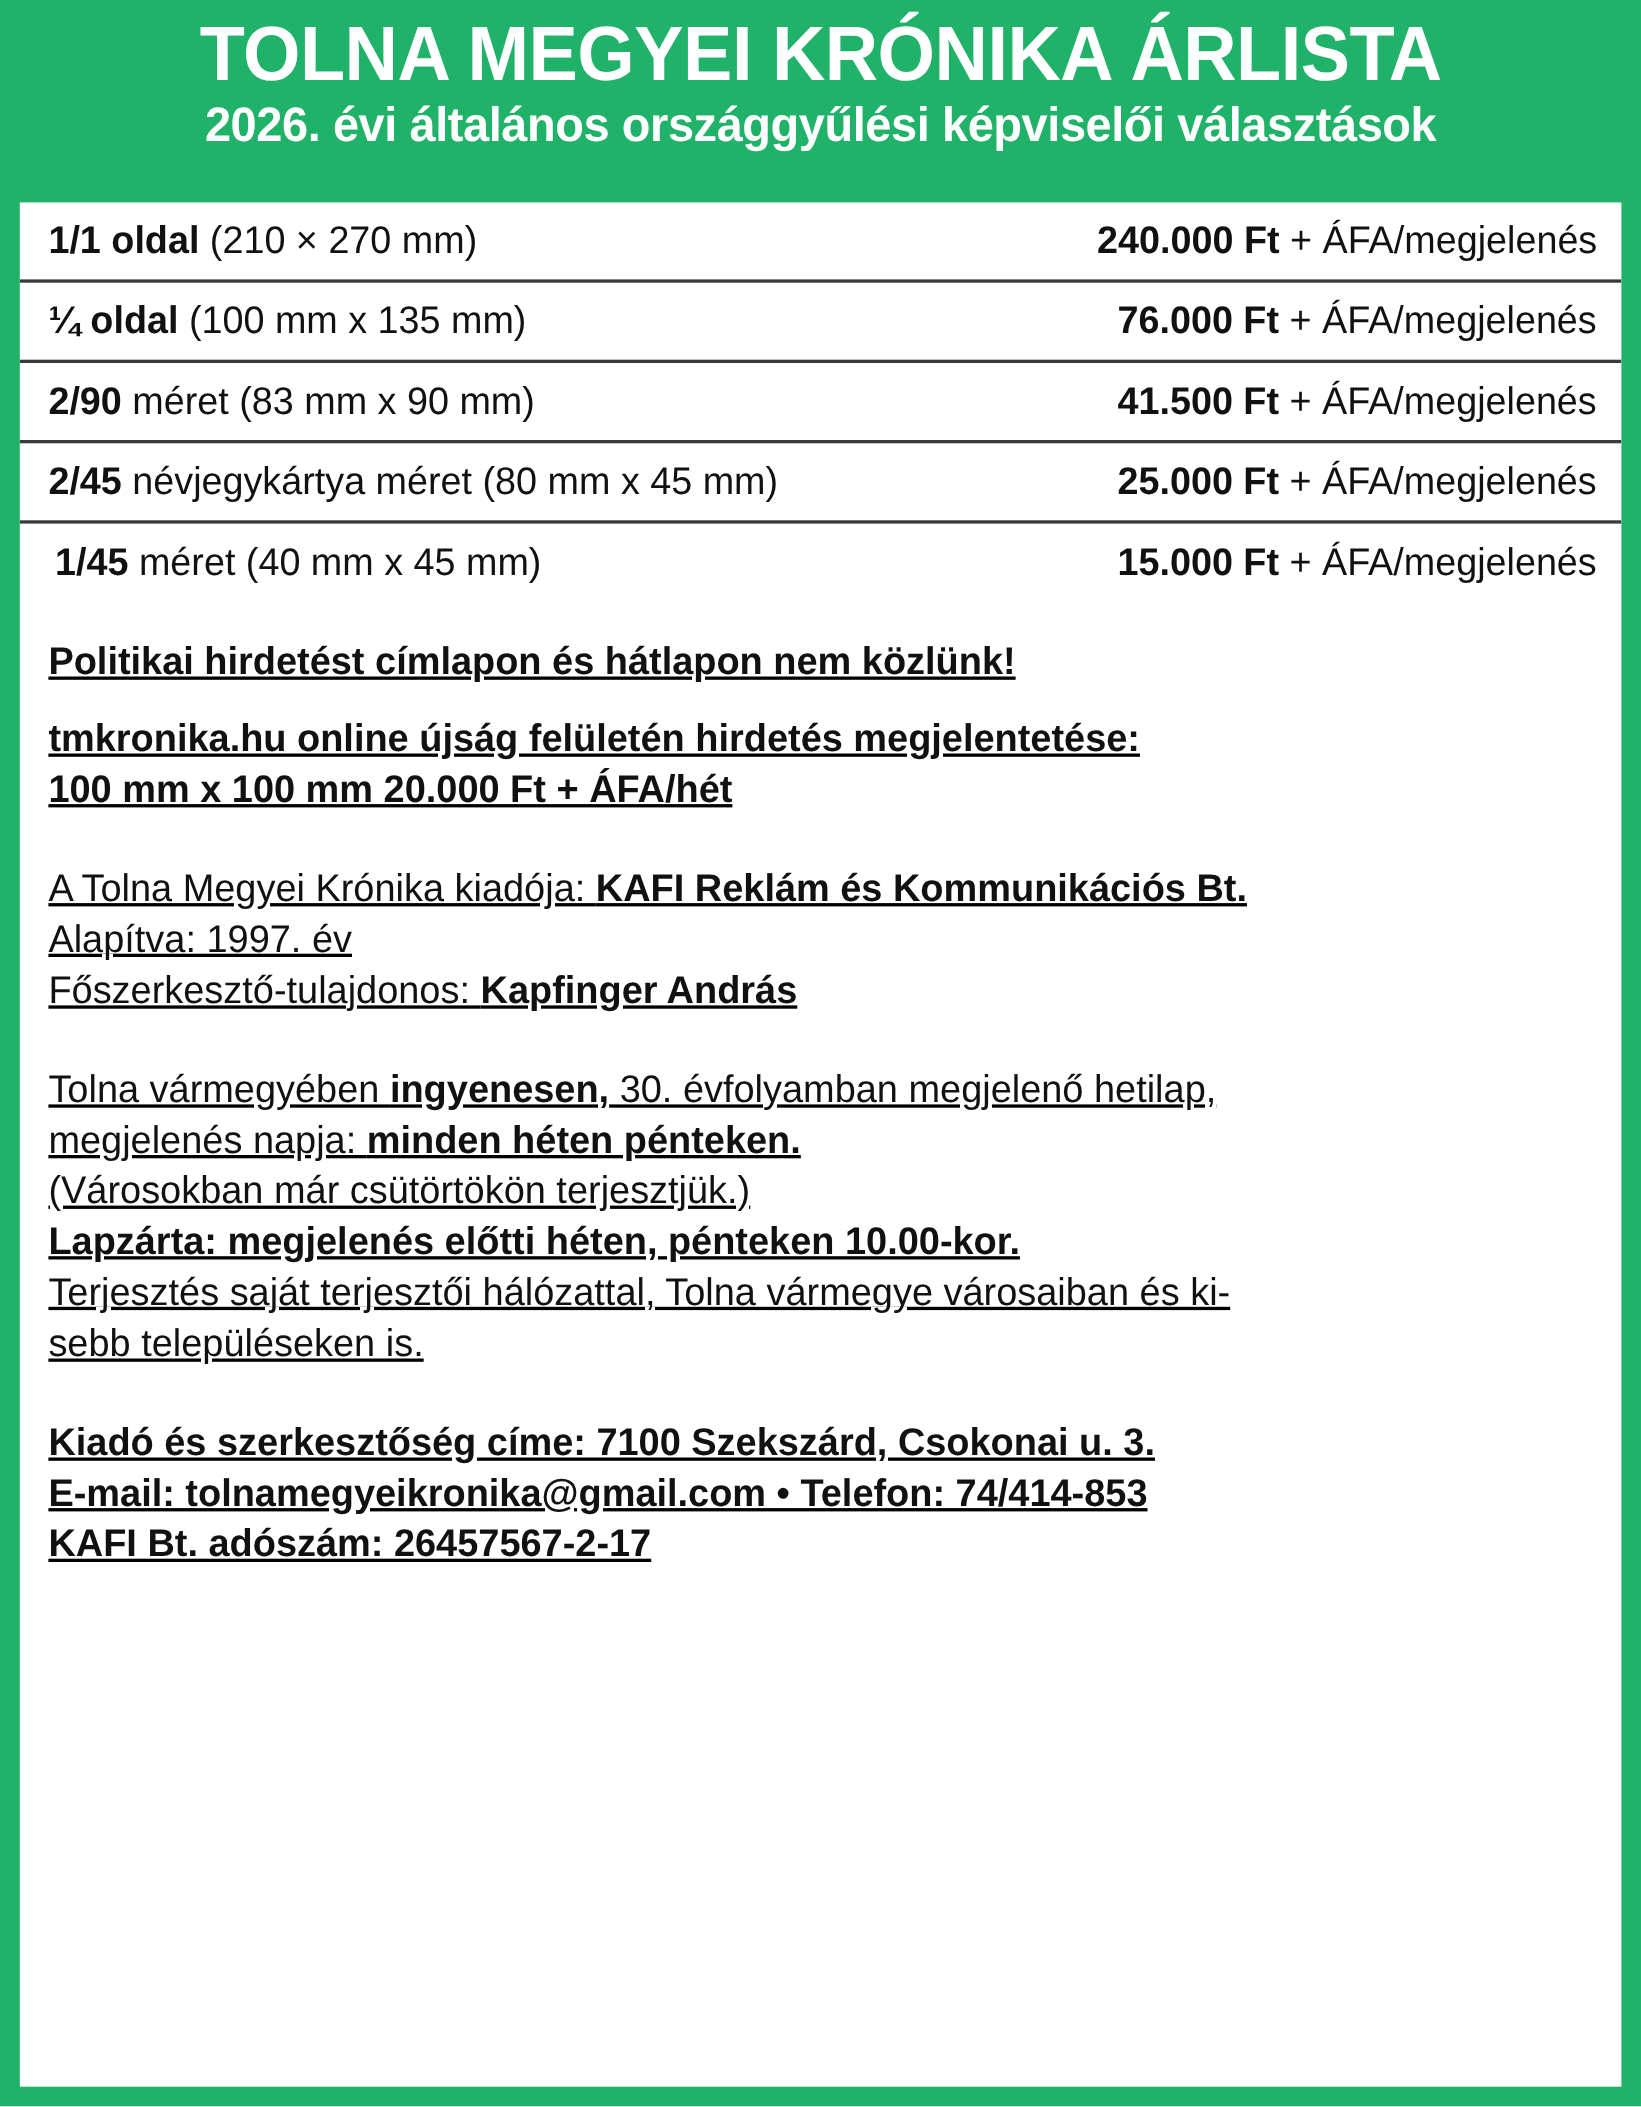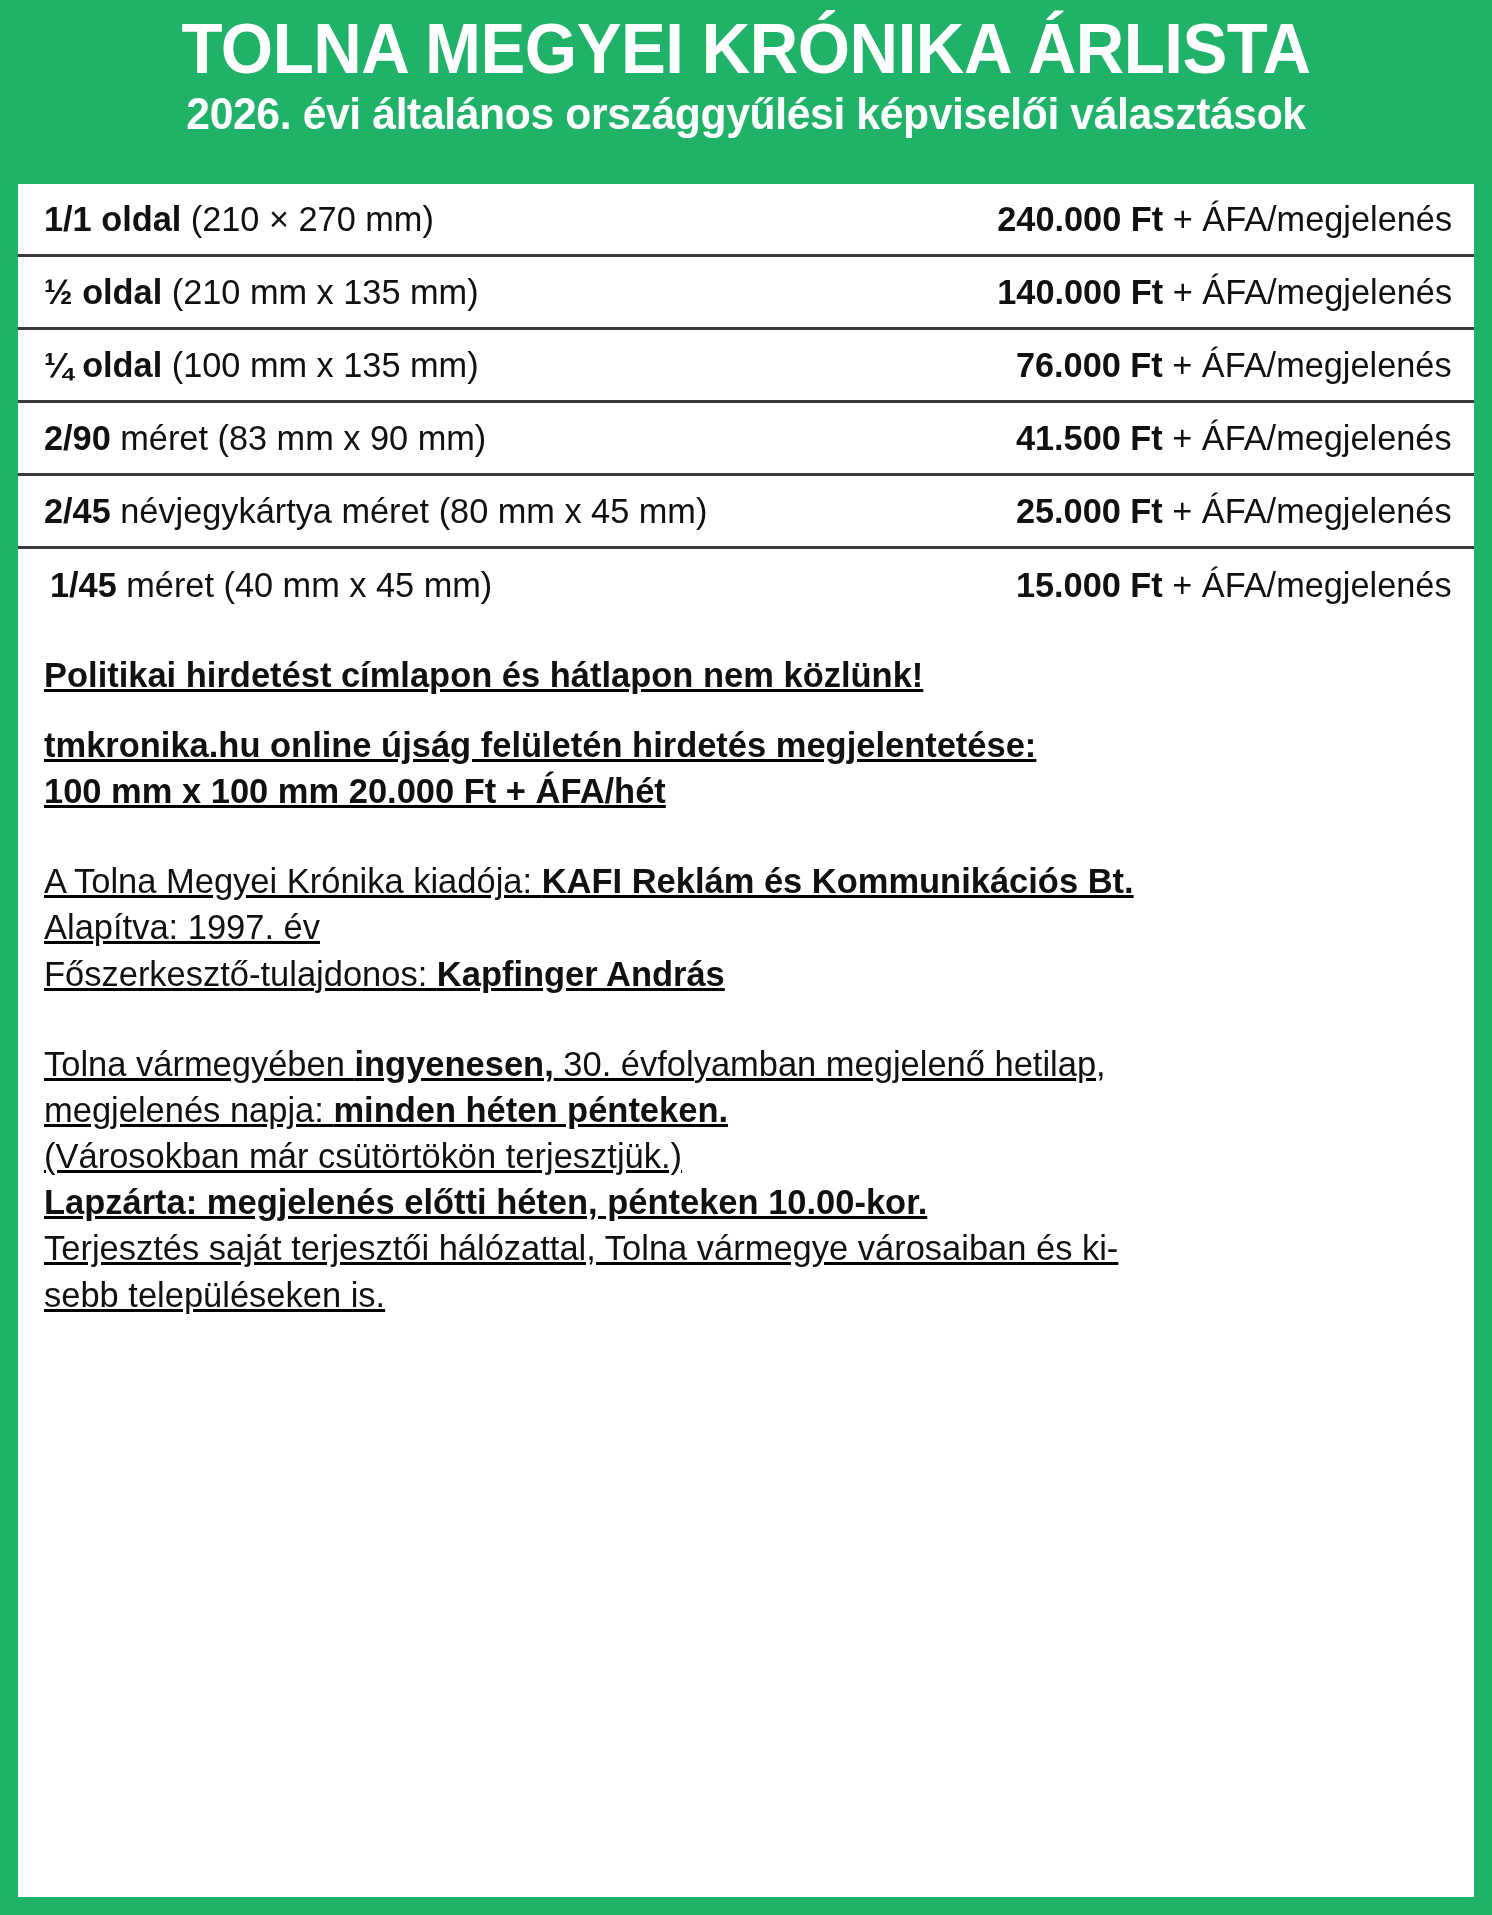--- a/index.html
+++ b/index.html
@@ -133,24 +133,20 @@
   </div>
 
   <div class="panel">
 
     <div class="price-table">
         <div class="price-row">
           <div class="price-label"><b>1/1 oldal</b><span> (210 × 270 mm)</span></div>
           <div class="price-value"><b>240.000 Ft</b><span> + ÁFA/megjelenés</span></div>
         </div>
         <div class="price-row">
-          <div class="price-label"><b>½ oldal</b><span> (210 mm x 135 mm)</span></div>
-          <div class="price-value"><b>140.000 Ft</b><span> + ÁFA/megjelenés</span></div>
-        </div>
-        <div class="price-row">
           <div class="price-label"><b>¼ oldal</b><span> (100 mm x 135 mm)</span></div>
           <div class="price-value"><b>76.000 Ft</b><span> + ÁFA/megjelenés</span></div>
         </div>
         <div class="price-row">
           <div class="price-label"><b>2/90</b><span> méret (83 mm x 90 mm)</span></div>
           <div class="price-value"><b>41.500 Ft</b><span> + ÁFA/megjelenés</span></div>
         </div>
         <div class="price-row">
           <div class="price-label"><b>2/45</b><span> névjegykártya méret (80 mm x 45 mm)</span></div>
           <div class="price-value"><b>25.000 Ft</b><span> + ÁFA/megjelenés</span></div>
@@ -180,16 +176,21 @@
 
       <div class="blk gap-lg">
         <div class="ln"><span>Tolna vármegyében </span><b>ingyenesen,</b><span> 30. évfolyamban megjelenő hetilap,</span></div>
         <div class="ln"><span>megjelenés napja: </span><b>minden héten pénteken.</b></div>
         <div class="ln">(Városokban már csütörtökön terjesztjük.)</div>
         <div class="ln bold">Lapzárta: megjelenés előtti héten, pénteken 10.00-kor.</div>
         <div class="ln">Terjesztés saját terjesztői hálózattal, Tolna vármegye városaiban és ki-</div>
         <div class="ln">sebb településeken is.</div>
       </div>
 
+      <div class="blk">
+        <div class="ln bold">Kiadó és szerkesztőség címe: 7100 Szekszárd, Csokonai u. 3.</div>
+        <div class="ln bold">E-mail: tolnamegyeikronika@gmail.com • Telefon: 74/414-853</div>
+        <div class="ln bold">KAFI Bt. adószám: 26457567-2-17</div>
+      </div>
 
     </div>
   </div>
 </div>
 
 </body></html>

